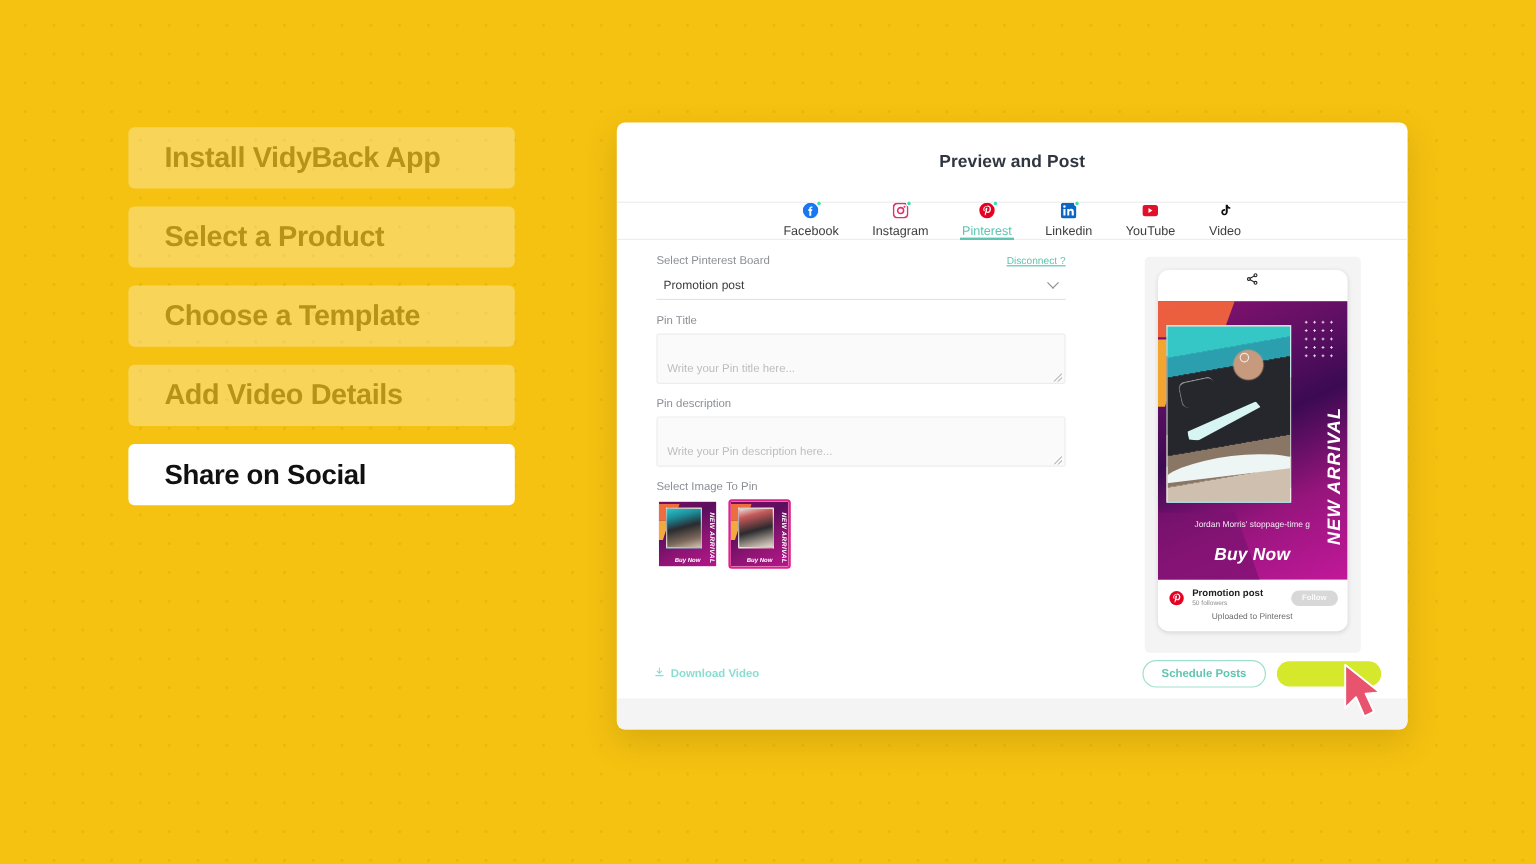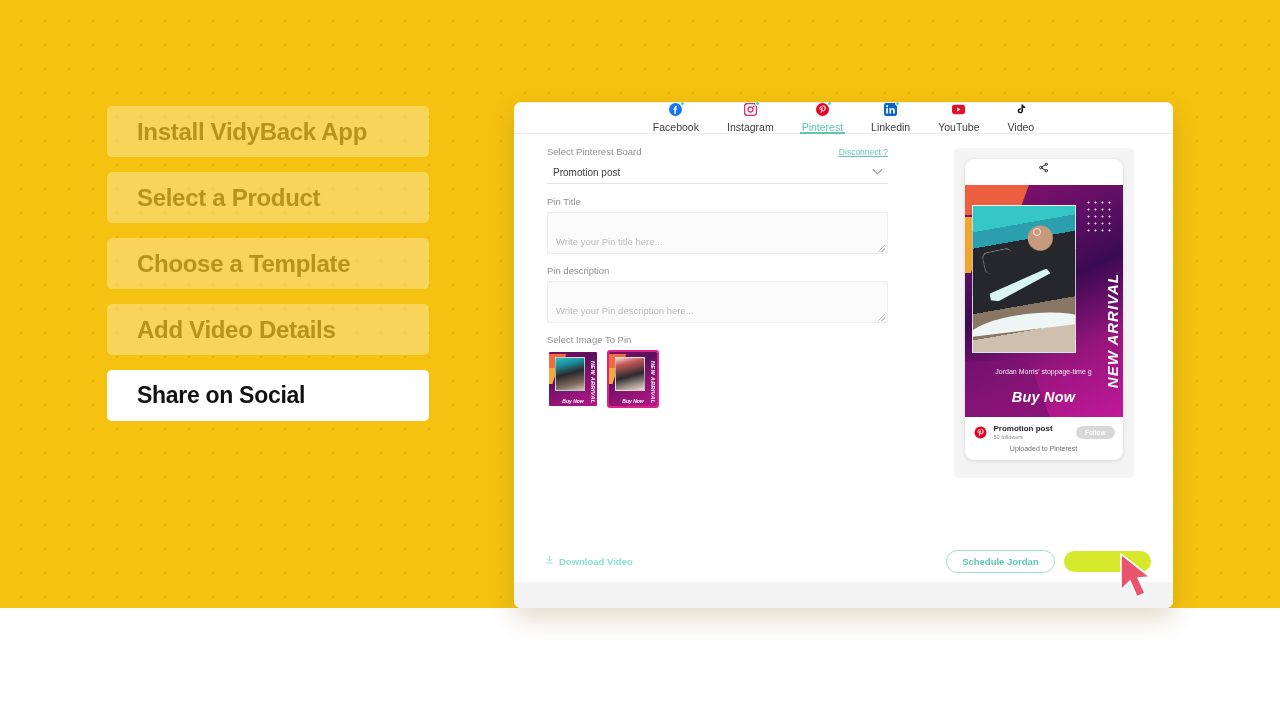--- a/index.html
+++ b/index.html
@@ -7,21 +7,21 @@
   html, body {
     width: 1280px;
     height: 720px;
     overflow: hidden;
     font-family: "Liberation Sans", sans-serif;
   }
 
   #stage {
     position: relative;
     width: 1280px;
-    height: 608px;
+    height: 720px;
     background-color: #F5C211;
     background-image:
       radial-gradient(circle, rgba(150,110,0,0.13) 1.1px, transparent 1.3px);
     background-size: 24px 24px;
     background-position: 9px 9px;
   }
 
   
   #steps {
     position: absolute;
@@ -503,20 +503,23 @@
     <div class="step">
       <span class="step-label">Add Video Details</span>
     </div>
     <div class="step active">
       <span class="step-label">Share on Social</span>
     </div>
   </div>
 
   <div id="app-card">
 
+    <div class="card-header">
+      <div class="card-title">Preview and Post</div>
+    </div>
 
     <div class="tab-strip">
 
       <div class="tab">
         <span class="tab-ico">
           <svg width="13" height="13" viewBox="0 0 24 24">
               <circle cx="12" cy="12" r="12" fill="#1877F2"></circle>
               <path d="M15.1 12.5h-2.1V20h-3v-7.5H8.4V10h1.6V8.6c0-2 1.2-3.1 3-3.1.9 0 1.7.07 1.9.1v2.2h-1.3c-1 0-1.2.47-1.2 1.16V10h2.4l-.7 2.5z" fill="#fff"></path>
             </svg>
           <span class="badge-dot"></span>
@@ -693,21 +696,21 @@
         <span>
           <svg width="9" height="10" viewBox="0 0 24 24" fill="none" stroke="#89ded0" stroke-width="2.4" stroke-linecap="round" stroke-linejoin="round">
               <line x1="12" y1="3" x2="12" y2="14"></line>
               <polyline points="7,10 12,15 17,10"></polyline>
               <line x1="4" y1="20" x2="20" y2="20"></line>
             </svg>
         </span>
         <span>Download Video</span>
       </span>
       <span class="foot-spacer"></span>
-      <span class="schedule-btn">Schedule Jordan</span>
+      <span class="schedule-btn">Schedule Posts</span>
       <span class="post-btn">Post Now</span>
     </div>
 
     <div class="card-strip"></div>
   </div>
 
   <svg id="cursor" viewBox="0 0 46 48">
     <path d="M9 2 L9 38 L18 29 L25 45 L33 41 L26 26 L38 25 Z" fill="#E8536E" stroke="#ffffff" stroke-width="1.6" stroke-linejoin="round"></path>
   </svg>
 

